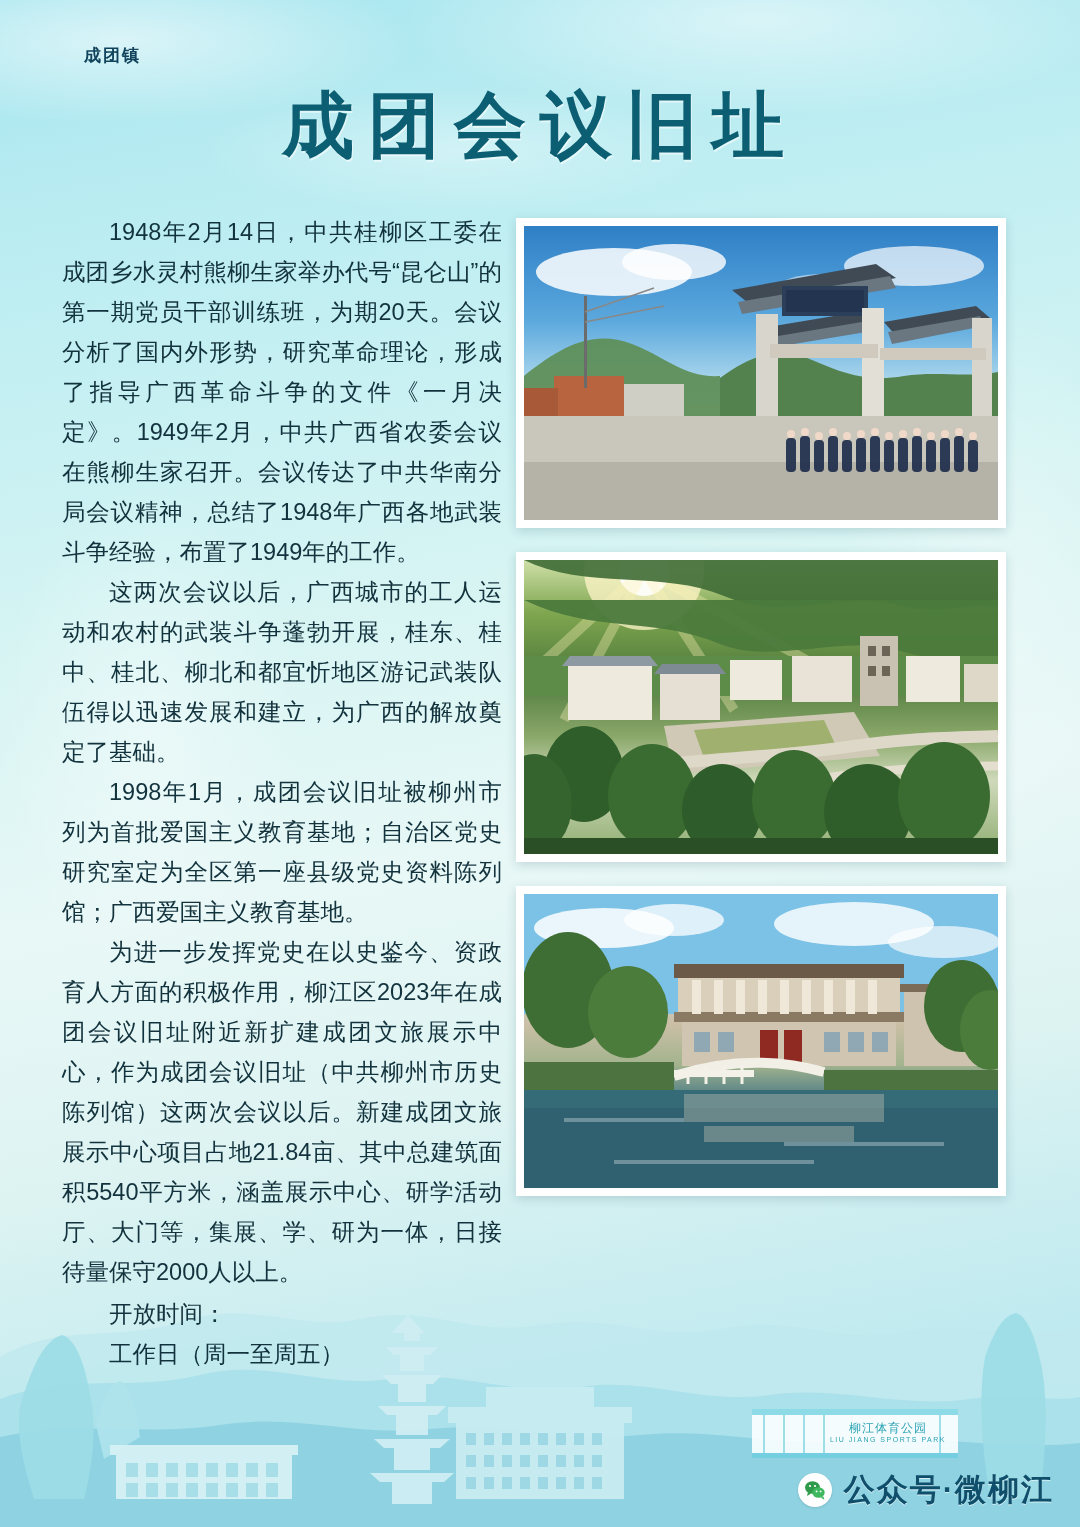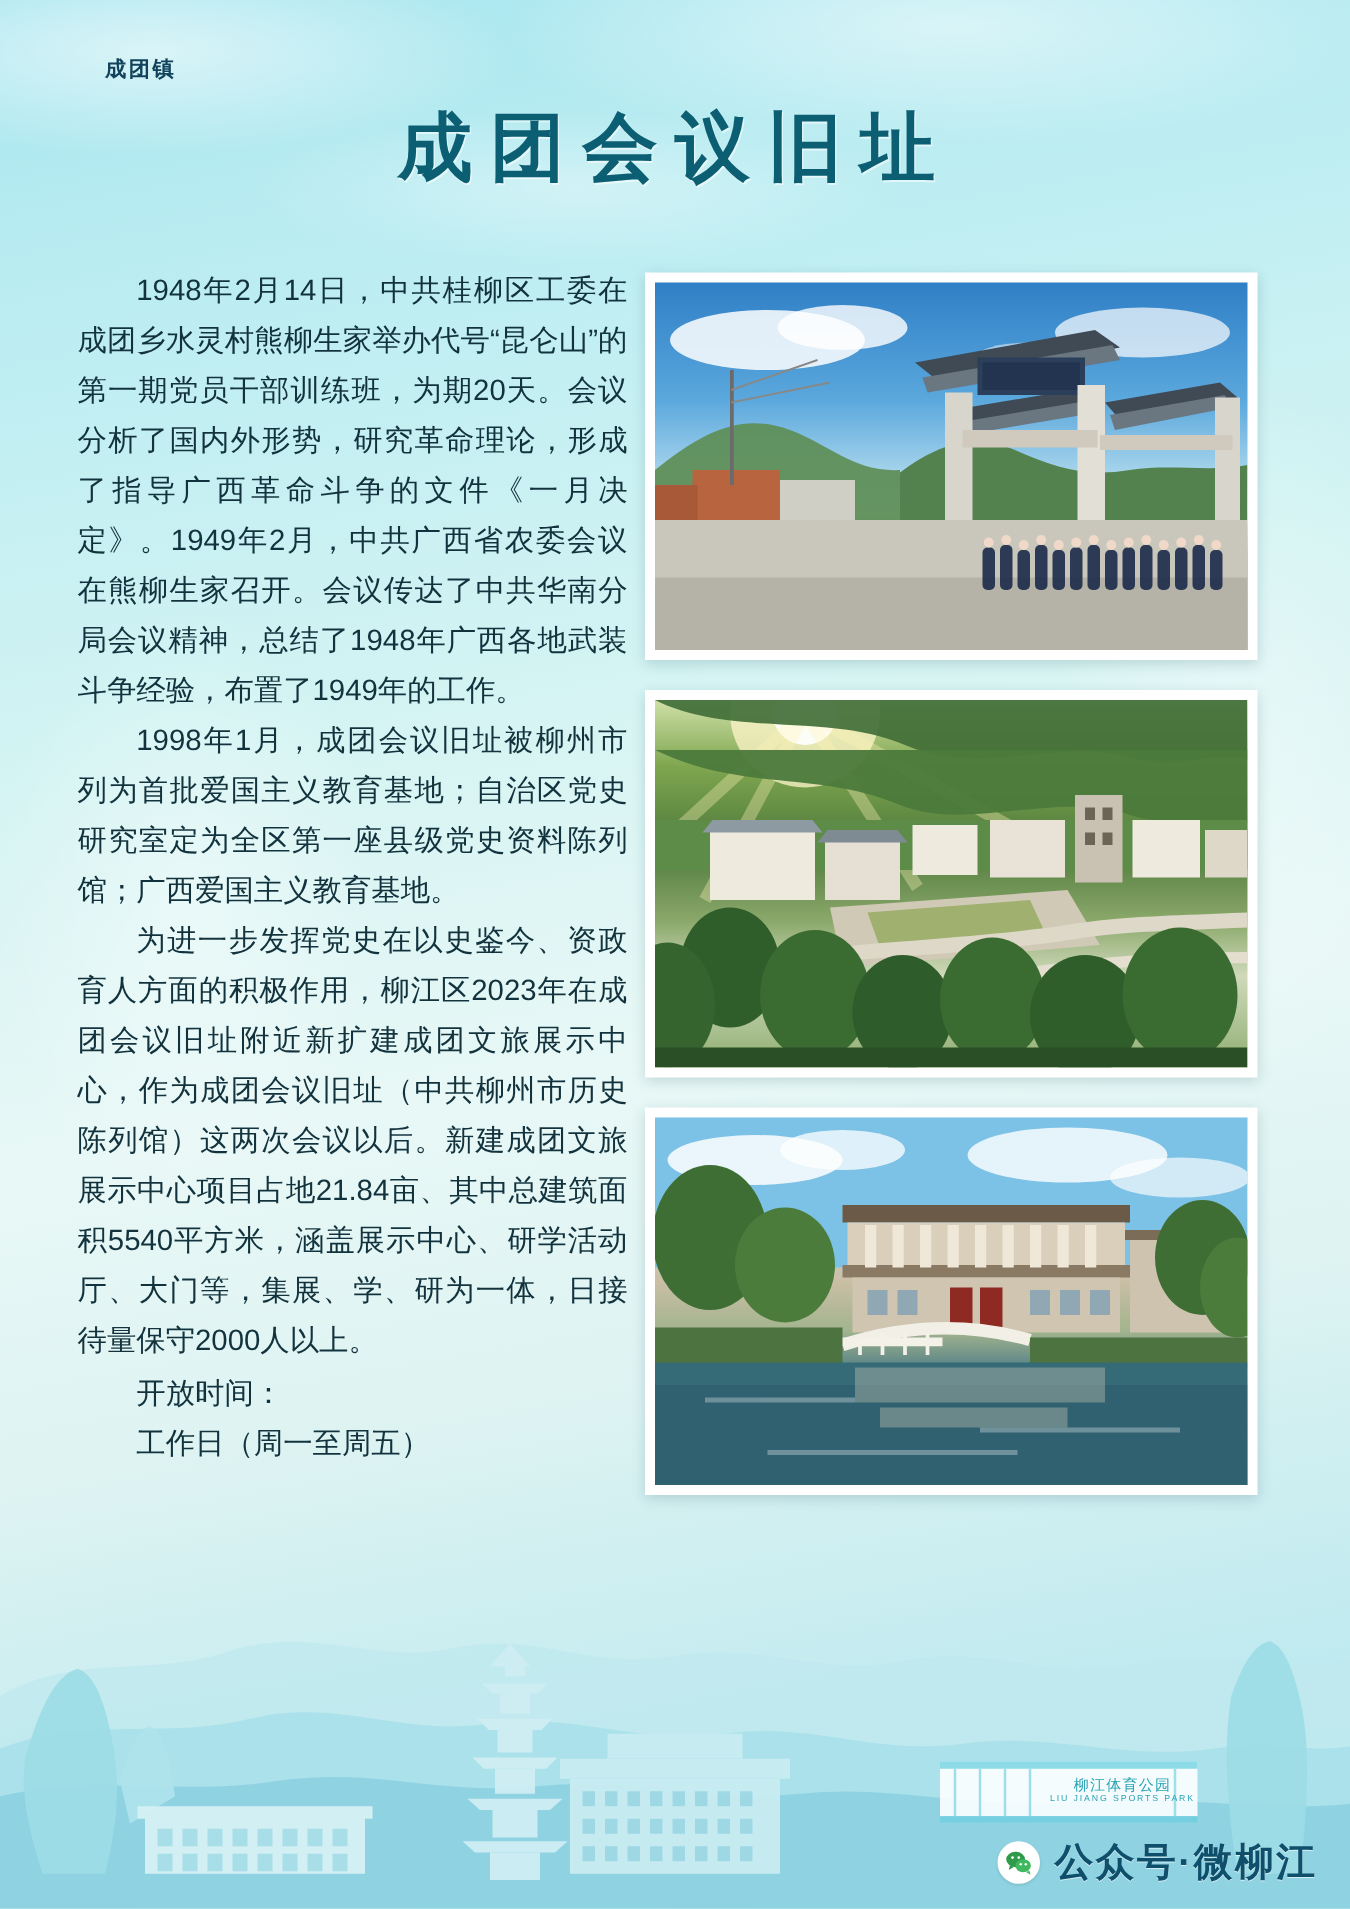--- a/index.html
+++ b/index.html
@@ -64,21 +64,21 @@
   .park-sign {
     position: absolute;
     right: 120px;
     bottom: 66px;
     width: 210px;
     height: 60px;
     opacity: .95;
   }
   .park-sign-label {
     position: absolute;
-    right: 112px;
+    right: 122px;
     bottom: 82px;
     text-align: center;
     width: 140px;
     color: #2aa3b5;
     font-size: 12px;
     line-height: 1.25;
     letter-spacing: 1px;
   }
   .park-sign-label .en { font-size: 7px; letter-spacing: 1.5px; }
 
@@ -91,21 +91,21 @@
     color: #11445c;
     letter-spacing: 2px;
     font-weight: 600;
   }
   .main-title {
     position: absolute;
     left: 0; right: 0;
     top: 78px;
     text-align: center;
     font-family: "DejaVu Serif", "Liberation Serif", serif;
-    font-size: 60px;
+    font-size: 72px;
     font-weight: 700;
     color: #0c5f73;
     letter-spacing: 14px;
     text-shadow: 1px 2px 0 rgba(255,255,255,.55);
   }
 
   
   .content {
     position: absolute;
     left: 0; top: 212px;
@@ -254,20 +254,21 @@
   </svg>
 </div>
 
 <div class="town-label">成团镇</div>
 <div class="main-title">成团会议旧址</div>
 
 <div class="content">
 
   <div class="article">
     <p>1948年2月14日，中共桂柳区工委在成团乡水灵村熊柳生家举办代号“昆仑山”的第一期党员干部训练班，为期20天。会议分析了国内外形势，研究革命理论，形成了指导广西革命斗争的文件《一月决定》。1949年2月，中共广西省农委会议在熊柳生家召开。会议传达了中共华南分局会议精神，总结了1948年广西各地武装斗争经验，布置了1949年的工作。</p>
+    <p>这两次会议以后，广西城市的工人运动和农村的武装斗争蓬勃开展，桂东、桂中、桂北、柳北和都宜忻地区游记武装队伍得以迅速发展和建立，为广西的解放奠定了基础。</p>
     <p>1998年1月，成团会议旧址被柳州市列为首批爱国主义教育基地；自治区党史研究室定为全区第一座县级党史资料陈列馆；广西爱国主义教育基地。</p>
     <p>为进一步发挥党史在以史鉴今、资政育人方面的积极作用，柳江区2023年在成团会议旧址附近新扩建成团文旅展示中心，作为成团会议旧址（中共柳州市历史陈列馆）这两次会议以后。新建成团文旅展示中心项目占地21.84亩、其中总建筑面积5540平方米，涵盖展示中心、研学活动厅、大门等，集展、学、研为一体，日接待量保守2000人以上。</p>
     <div class="hours-block">
       <div class="line">开放时间：</div>
       <div class="line sub">工作日（周一至周五）</div>
 
     </div>
   </div>
 
   <div class="gallery">

